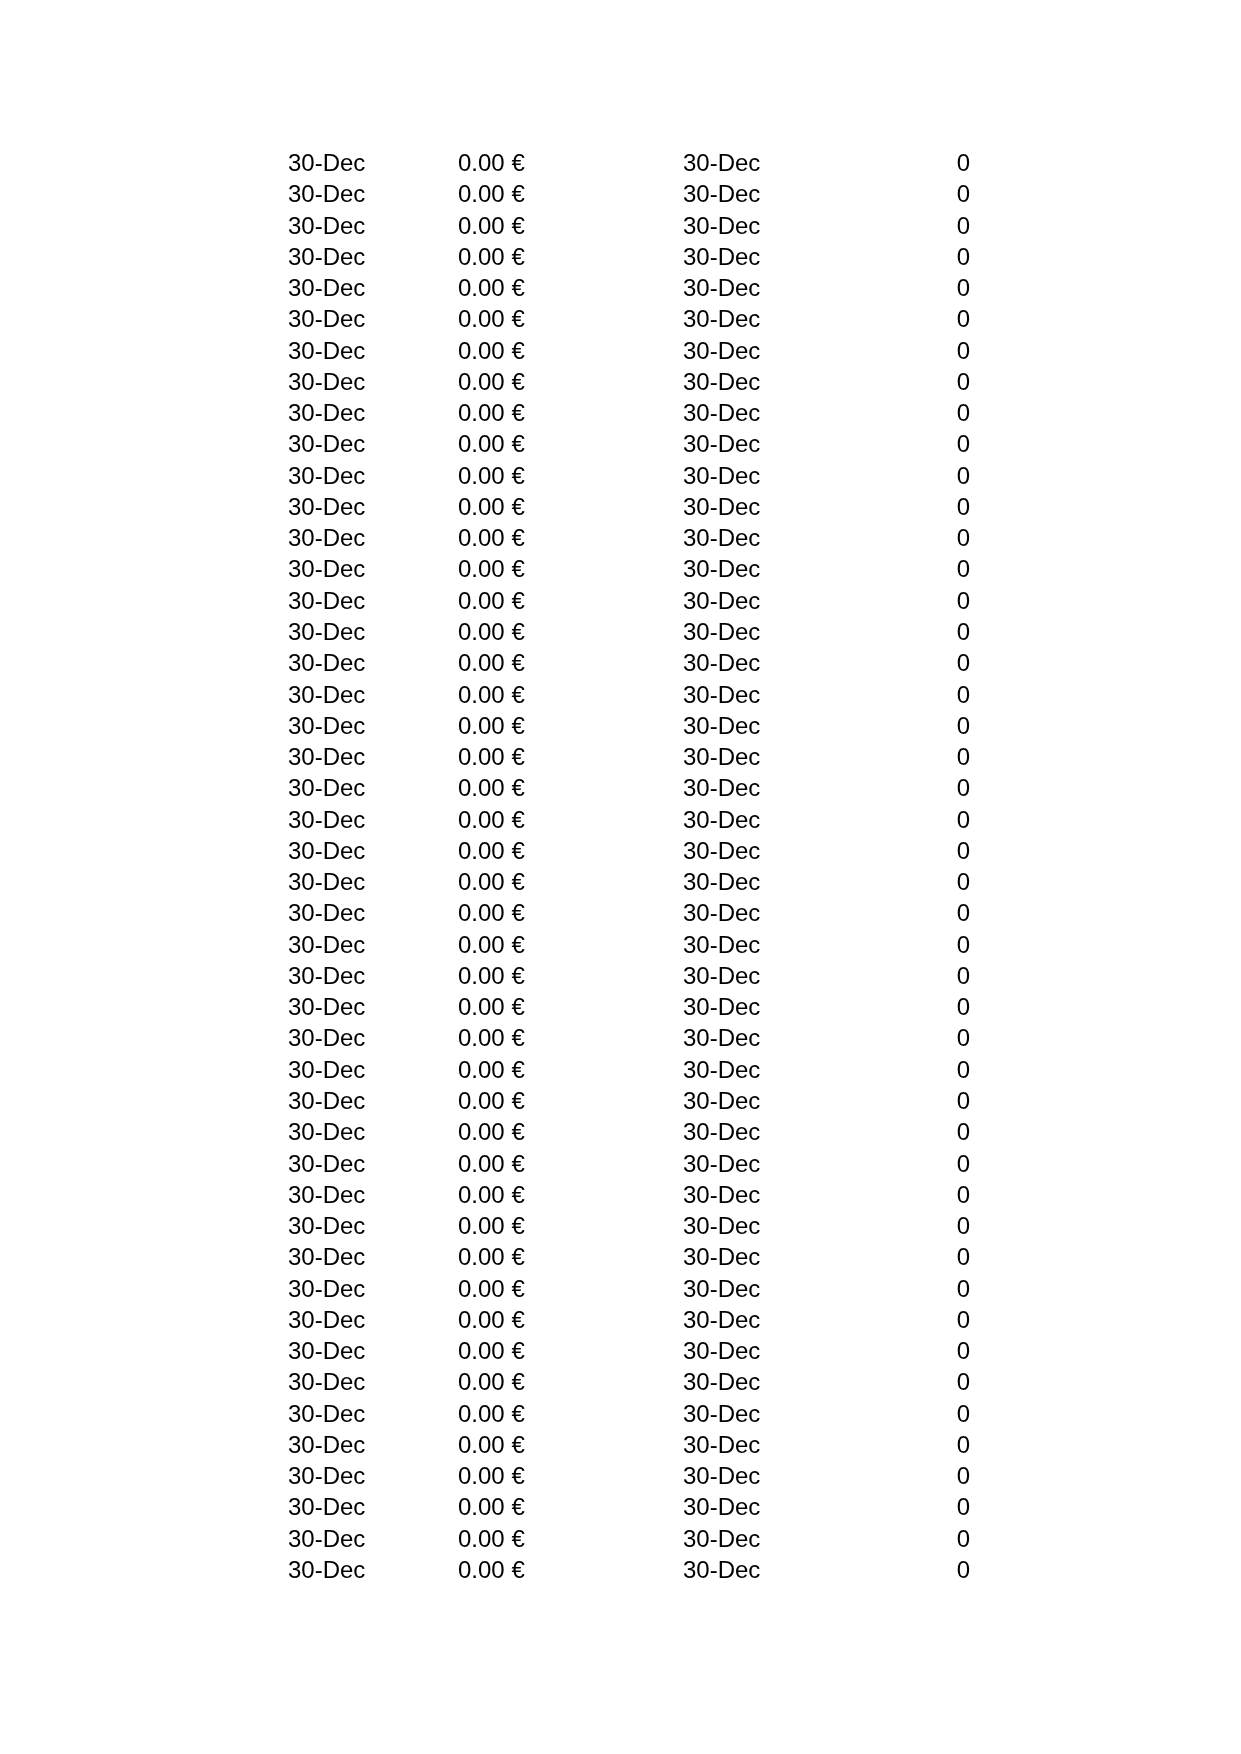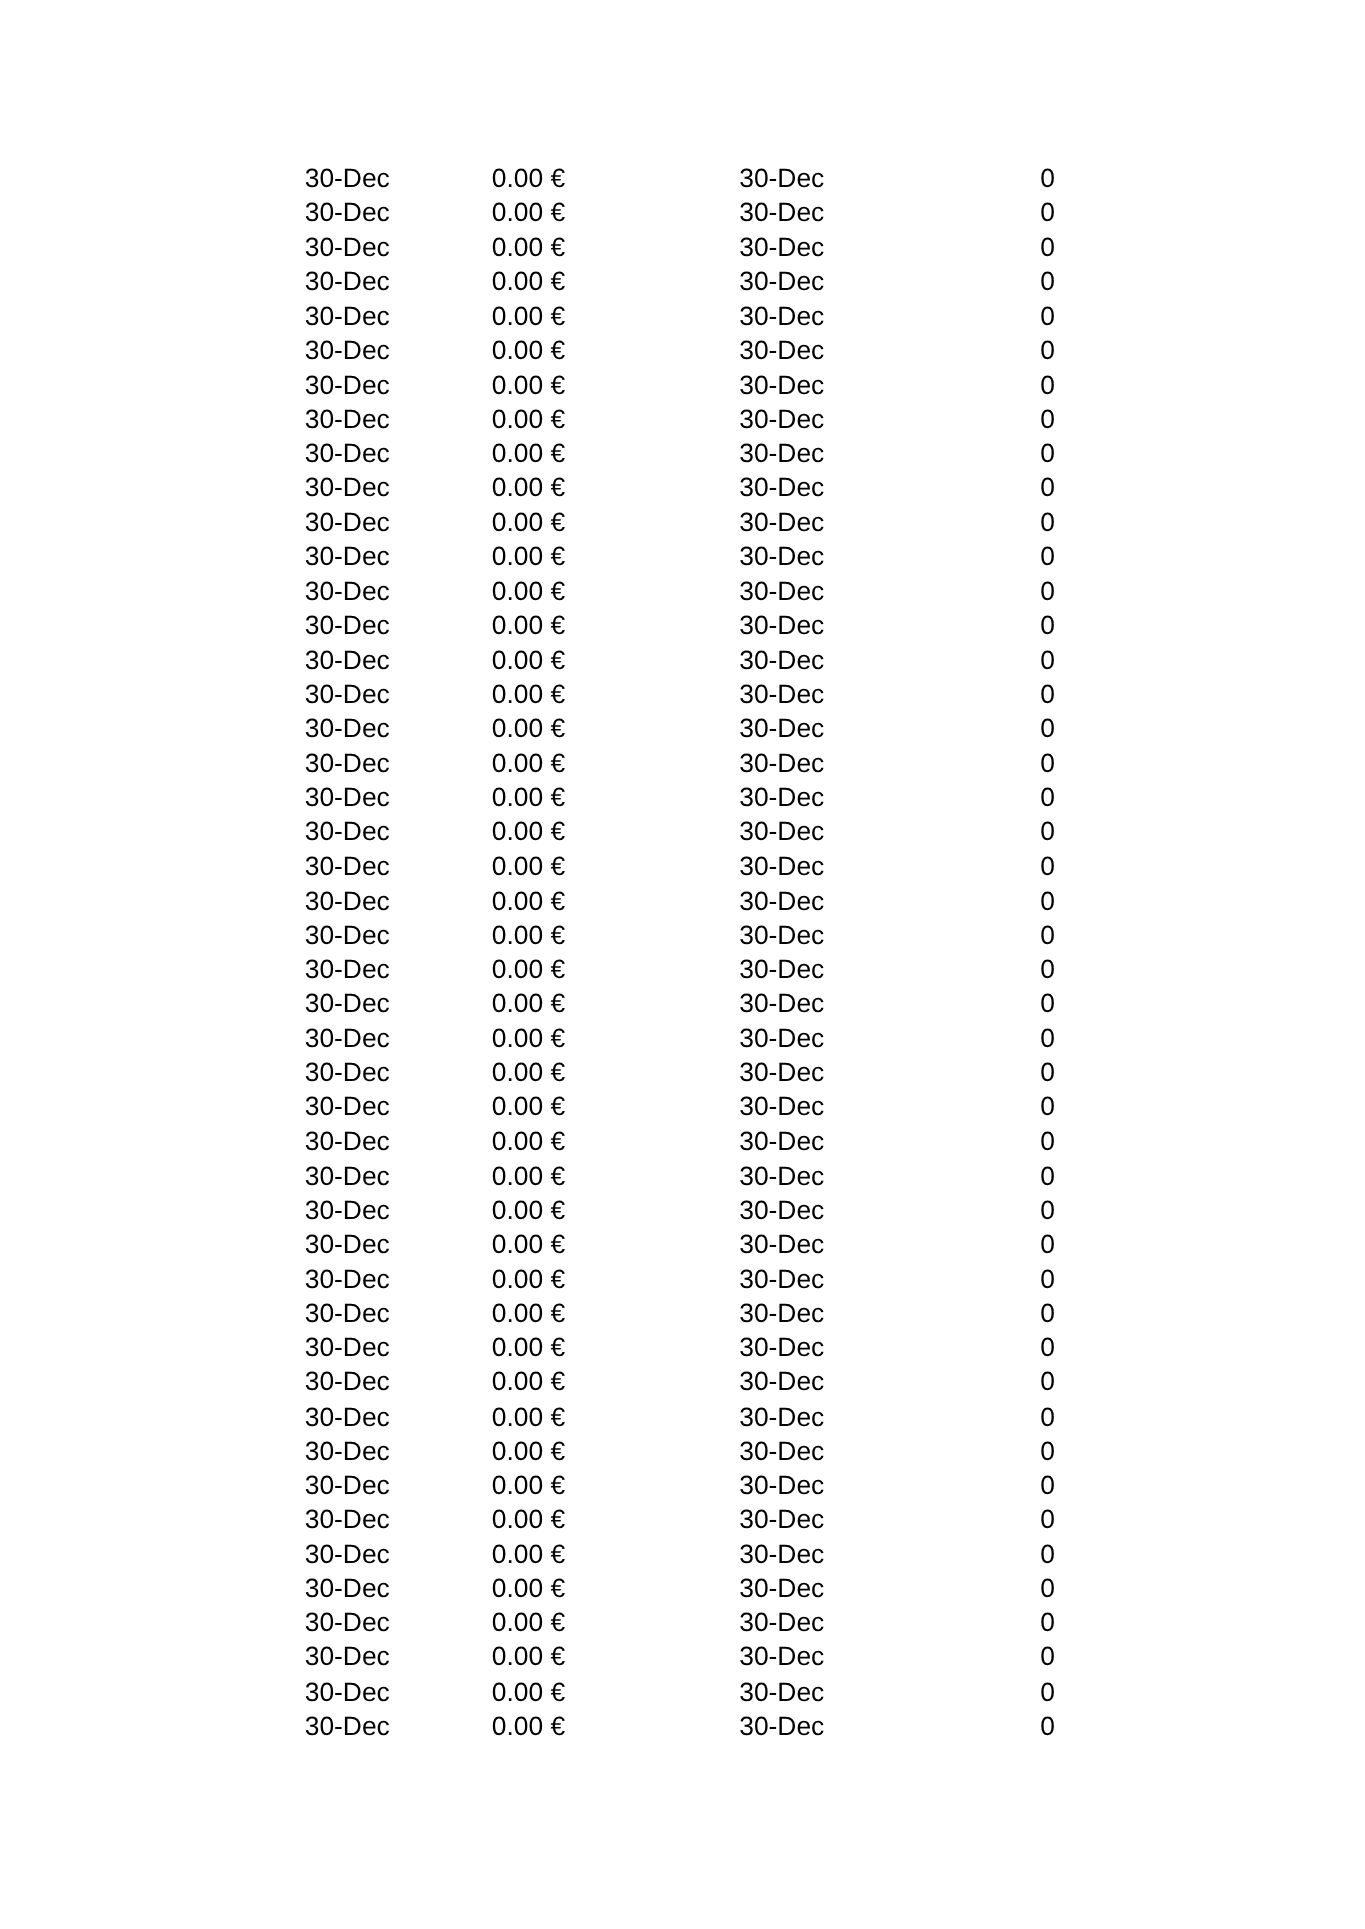--- a/index.html
+++ b/index.html
@@ -1,18 +1,18 @@
 <!DOCTYPE html>
 <html><head>
 <meta charset="utf-8">
 <style>
   html, body { margin: 0; padding: 0; background: #ffffff; }
   body { width: 1241px; height: 1754px; position: relative; overflow: hidden;
          font-family: "Liberation Sans", sans-serif; color: #000; }
-  #sheet { position: absolute; left: 0; top: 147px; width: 999px; }
+  #sheet { position: absolute; left: 11px; top: 147px; width: 999px; }
   .row { position: relative; height: 31.27px; }
   .cell { position: absolute; top: 0; font-size: 24px; line-height: 31px; white-space: nowrap; }
   .c1 { left: 277px; }
   .c2 { left: 447px; }
   .c3 { left: 672px; }
   .c4 { left: 900px; width: 59px; text-align: right; }
 </style>
 </head>
 <body>
 

